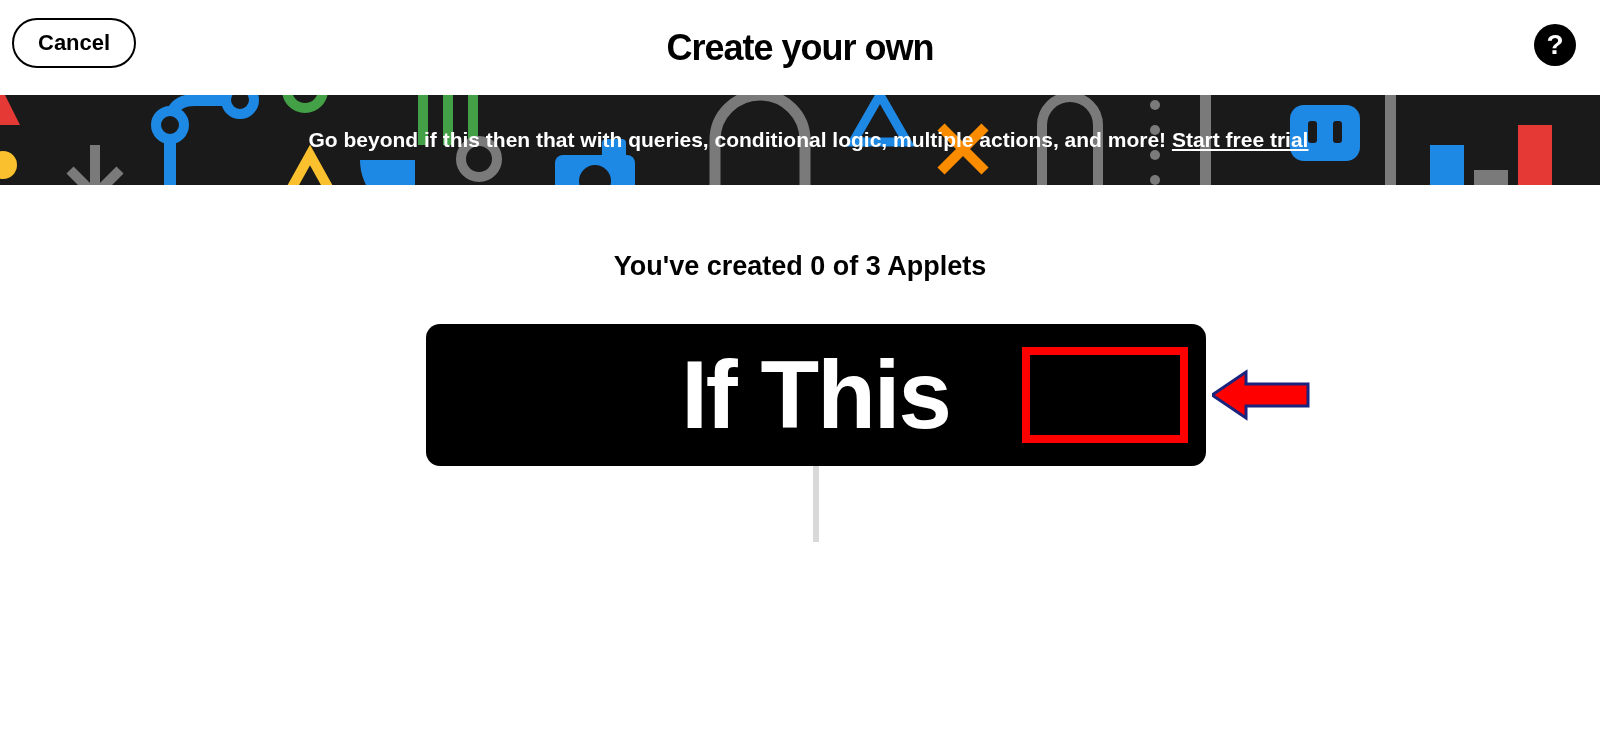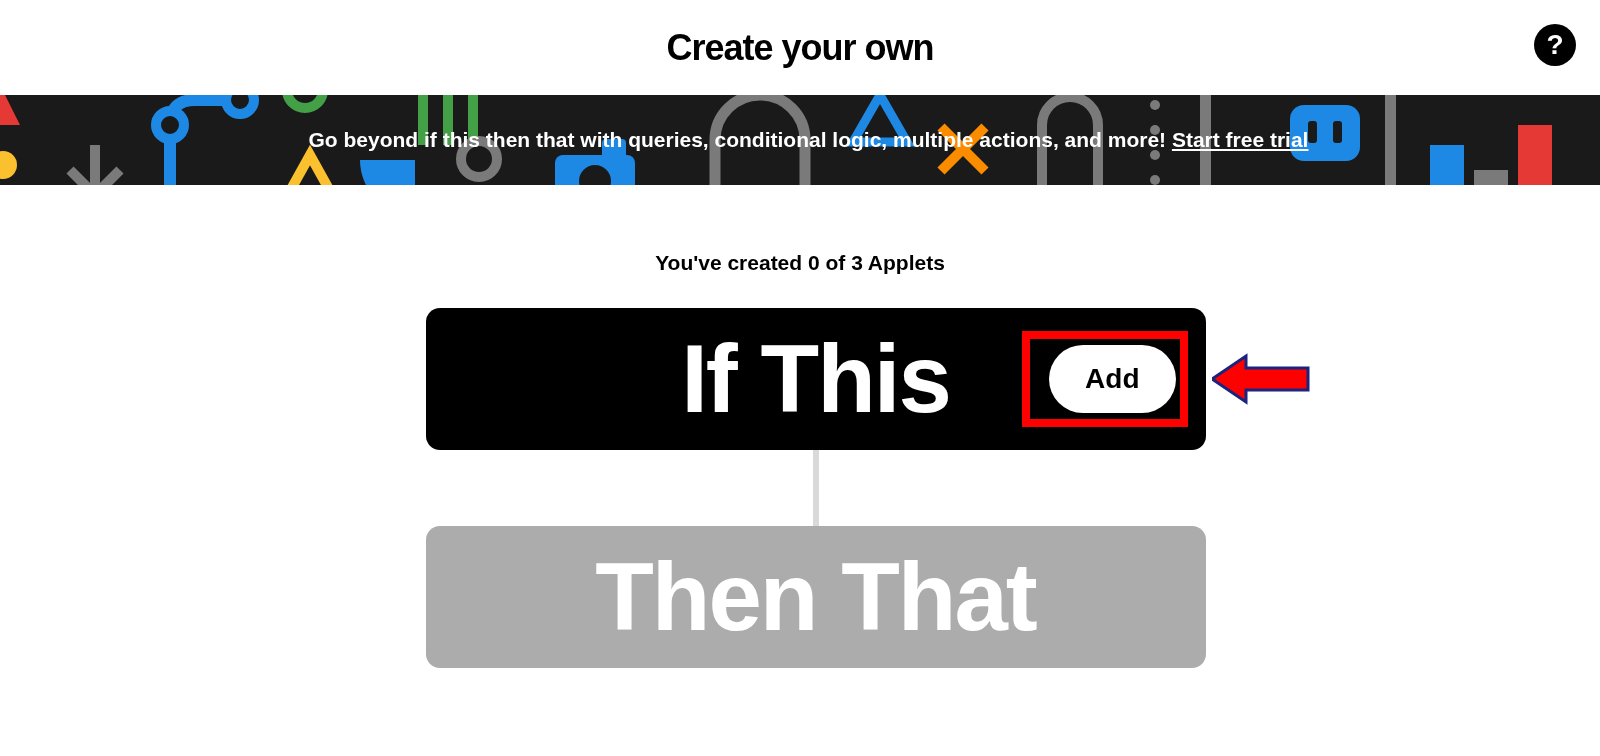--- a/index.html
+++ b/index.html
@@ -75,28 +75,28 @@
     text-decoration: underline;
     color: #fff;
     cursor: pointer;
   }
   .deco {
     position: absolute;
     z-index: 1;
   }
   .counter-text {
     text-align: center;
-    font-size: 21px;
+    font-size: 27px;
     font-weight: 800;
     color: #000;
     margin-top: 66px;
   }
   .cards-wrap {
     position: relative;
-    margin-top: 33px;
+    margin-top: 42px;
     display: flex;
     flex-direction: column;
     align-items: center;
     padding-left: 31px;
   }
   .card {
     width: 780px;
     height: 142px;
     border-radius: 14px;
     display: flex;
@@ -156,20 +156,21 @@
     color: #fff;
     font-size: 96px;
     font-weight: 900;
     letter-spacing: -2px;
   }
 </style>
 </head>
 <body>
 
 <div class="header">
+  <button class="cancel-btn">Cancel</button>
   <h1 class="page-title">Create your own</h1>
   <div class="help-icon">?</div>
 </div>
 
 <div class="promo-banner">
 
   <svg class="deco" style="left:-20px;top:-10px" width="40" height="40">
       <polygon points="0,40 40,40 20,0" fill="#e53935"></polygon>
     </svg>
   <svg class="deco" style="left:60px;top:50px" width="70" height="60">
@@ -243,23 +244,19 @@
   <div class="promo-text">
     <span>Go beyond if this then that with queries, conditional logic, multiple actions, and more! </span><a class="promo-link">Start free trial</a>
   </div>
 </div>
 
 <div class="counter-text">You've created 0 of 3 Applets</div>
 
 <div class="cards-wrap">
   <div class="card card-ifthis">
     <span class="card-label">If This</span>
-    <button class="add-btn">Add</button>
     <div class="add-highlight"></div>
     <svg class="arrow-annot" width="100" height="54">
       <polygon points="0,27 34,4 34,16 96,16 96,38 34,38 34,50" fill="#ff0000" stroke="#1a237e" stroke-width="3"></polygon>
     </svg>
   </div>
   <div class="connector"></div>
-  <div class="card card-thenthat">
-    <span class="card-label">Then That</span>
-  </div>
 </div>
 
 </body></html>

